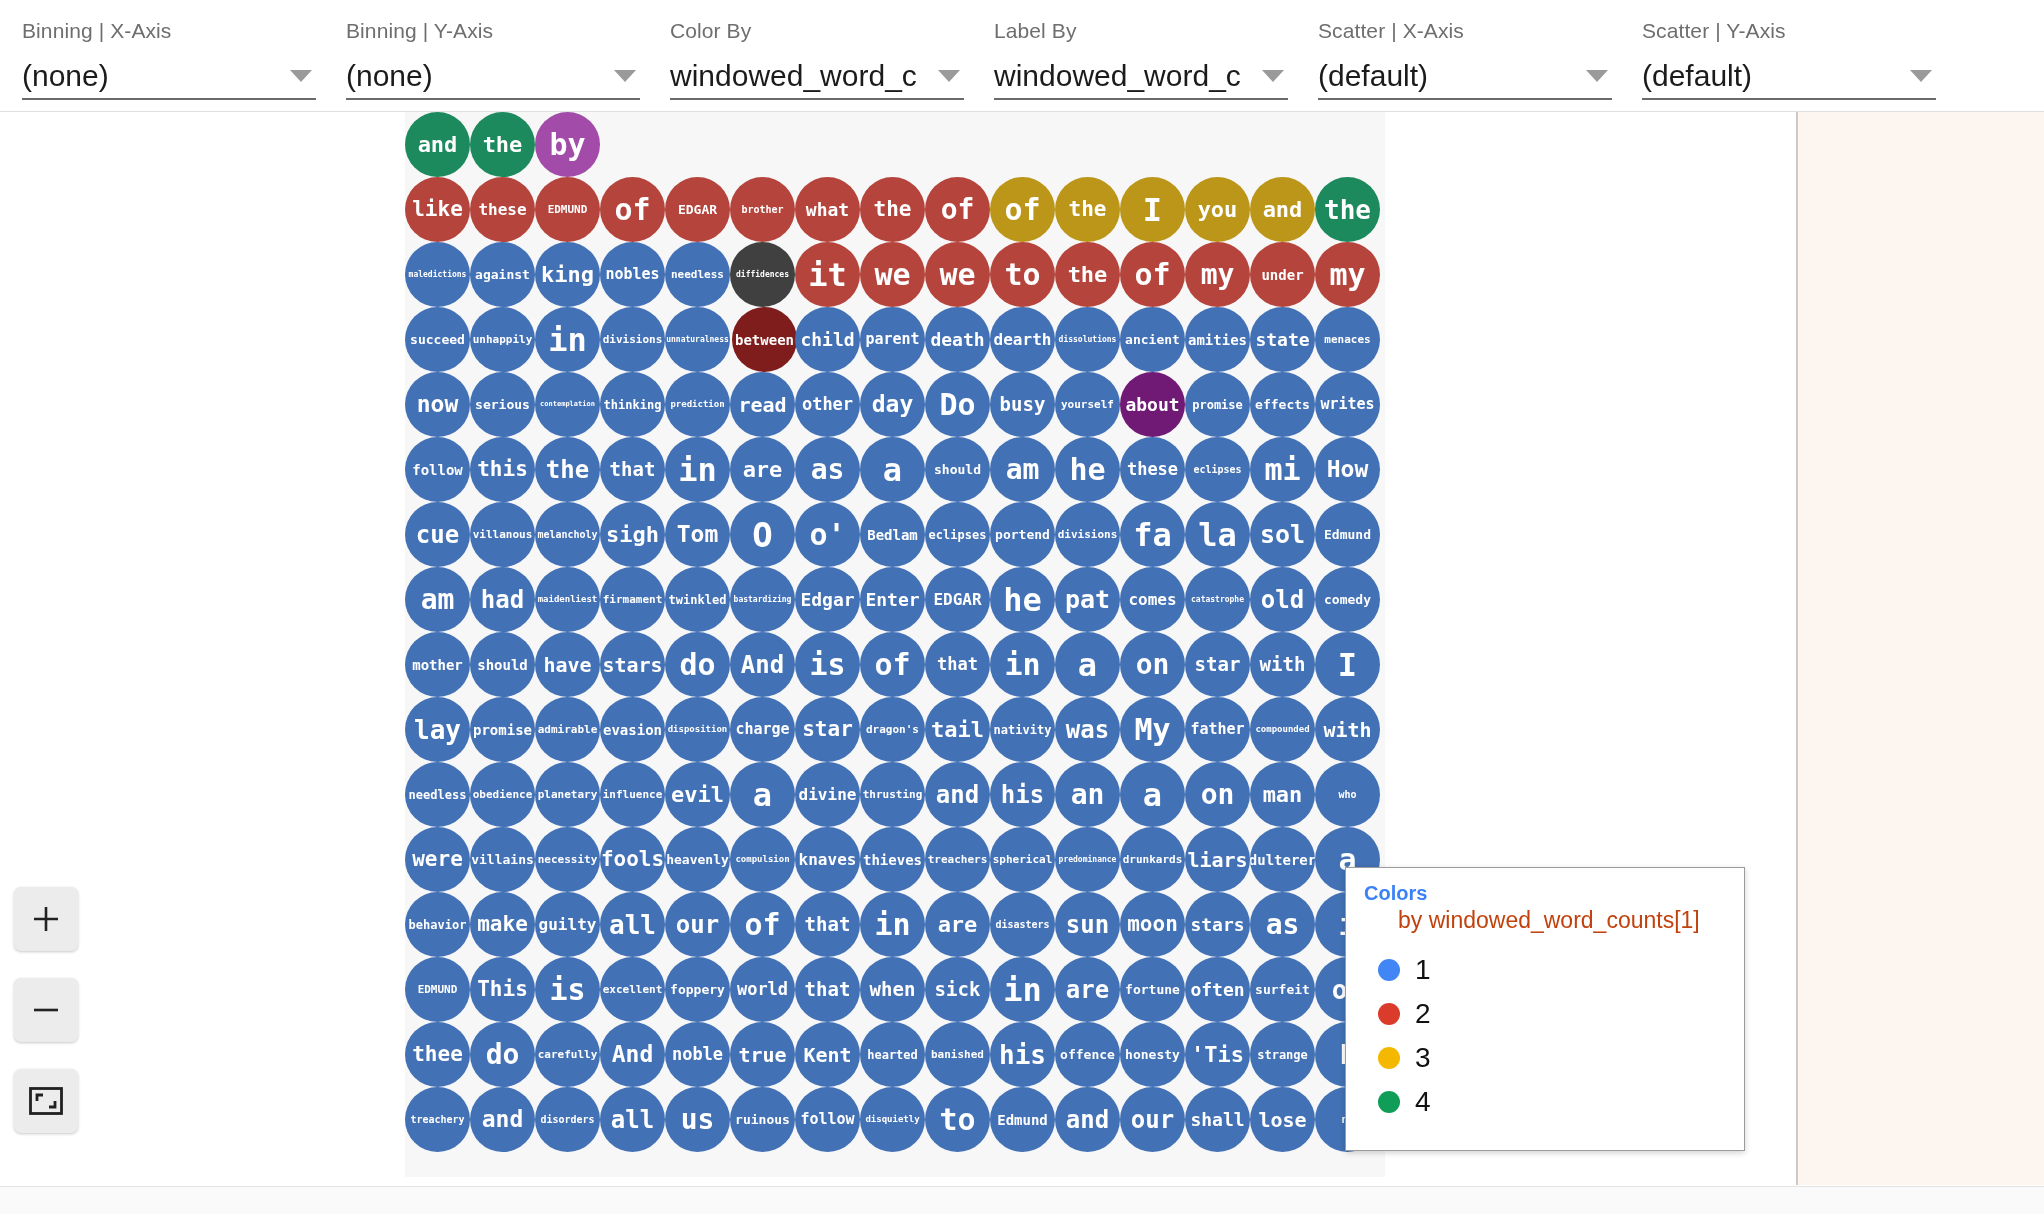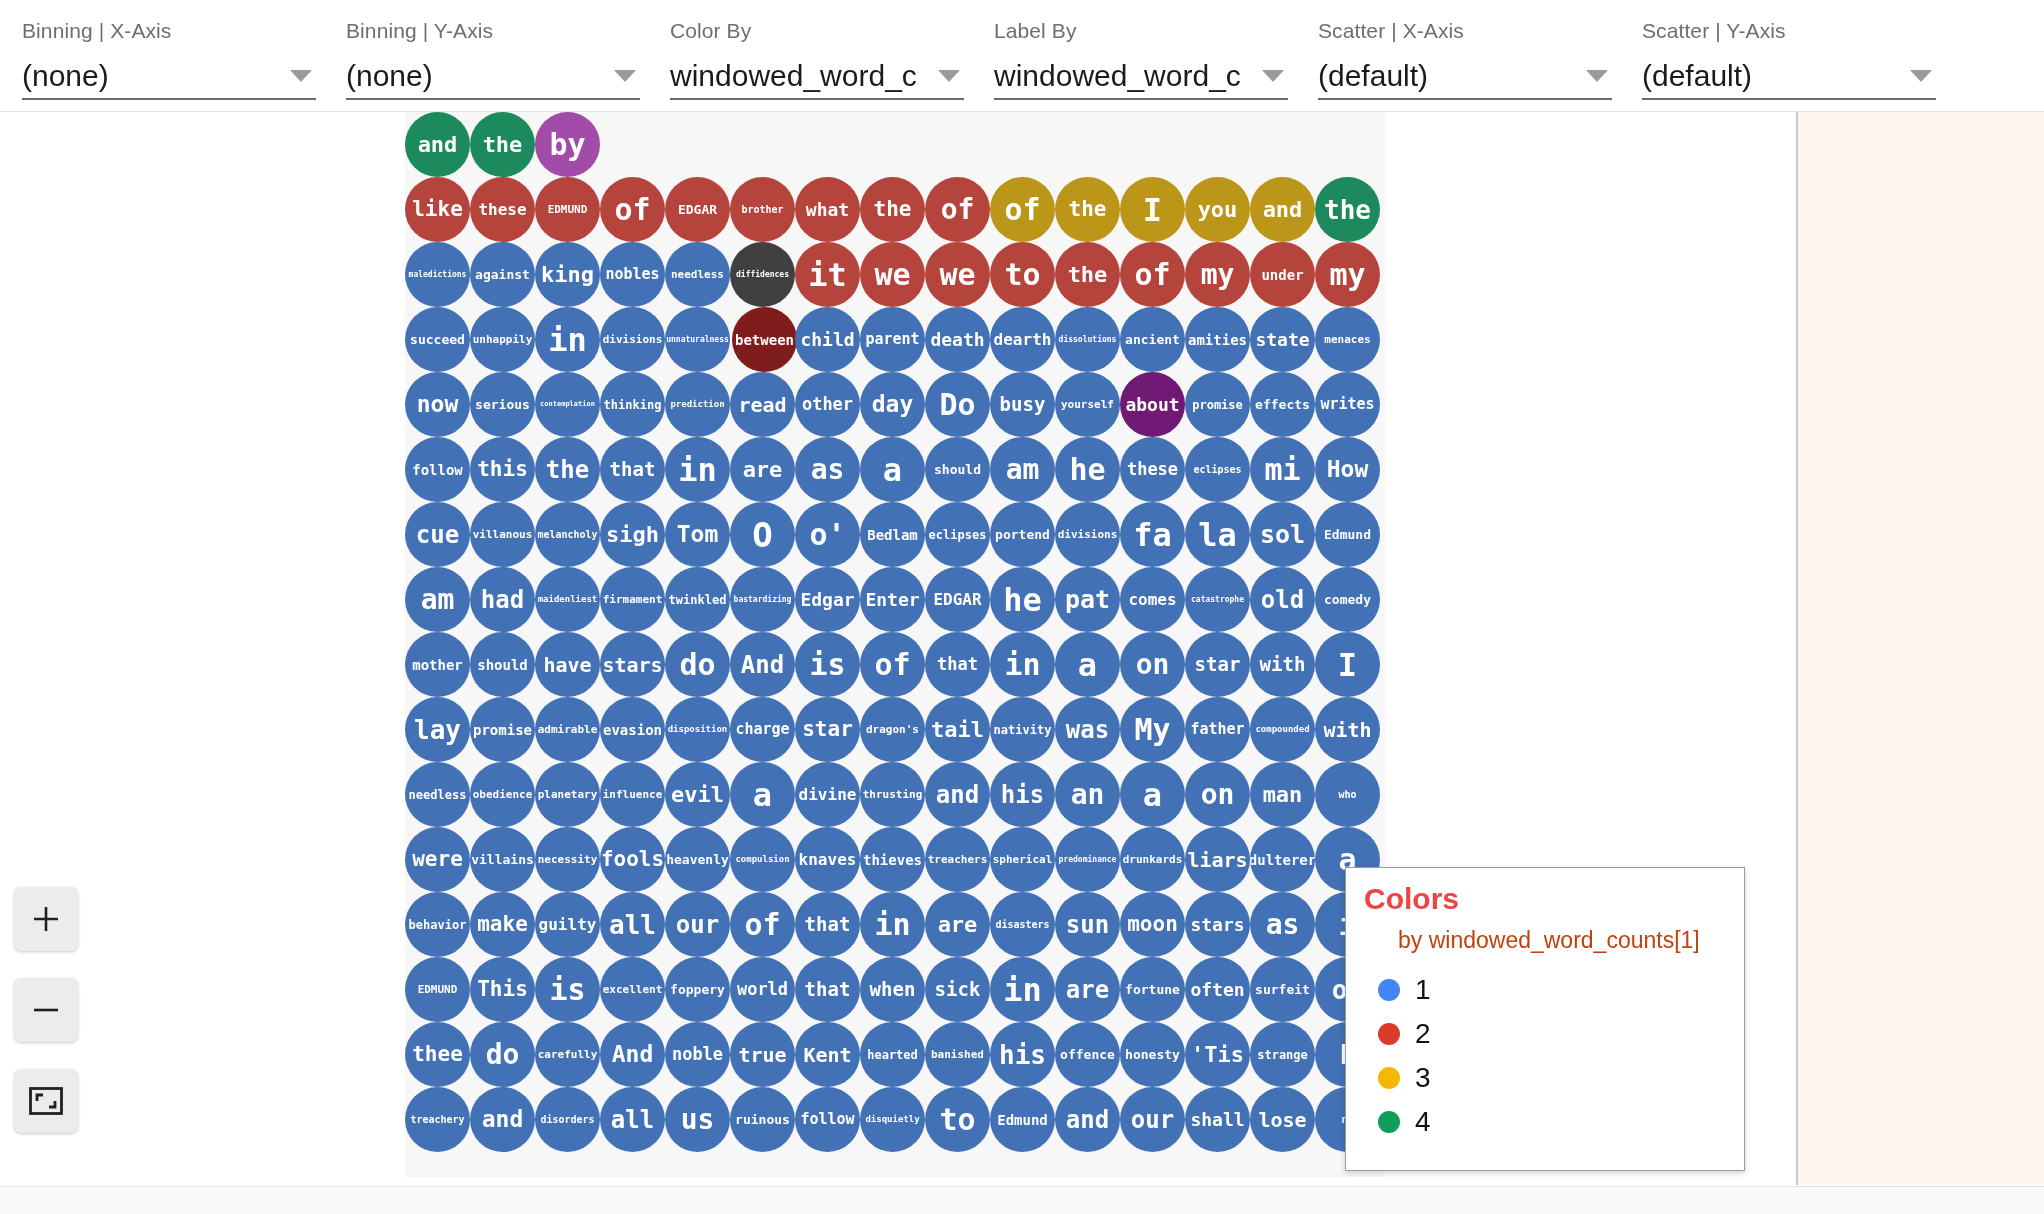--- a/index.html
+++ b/index.html
@@ -146,24 +146,24 @@
     padding: 0 20px 0 18px;
     border-bottom: 1px solid #cfcfe4;
     cursor: pointer;
   }
   .legend-title {
     font-size: 28px;
     color: #1f1f1f;
   }
   .legend-body { padding: 14px 18px 26px 18px; }
   .legend-section-title {
-    font-size: 30px;
+    font-size: 20px;
     font-weight: bold;
-    color: #ef4444;
-    margin-bottom: 11px;
+    color: #3b82f6;
+    margin-bottom: 2px;
   }
   .legend-subtitle {
     font-size: 23px;
     color: #c2410c;
     margin: 0 0 14px 34px;
     white-space: nowrap;
   }
   .legend-item {
     display: flex; align-items: center;
     gap: 15px;

